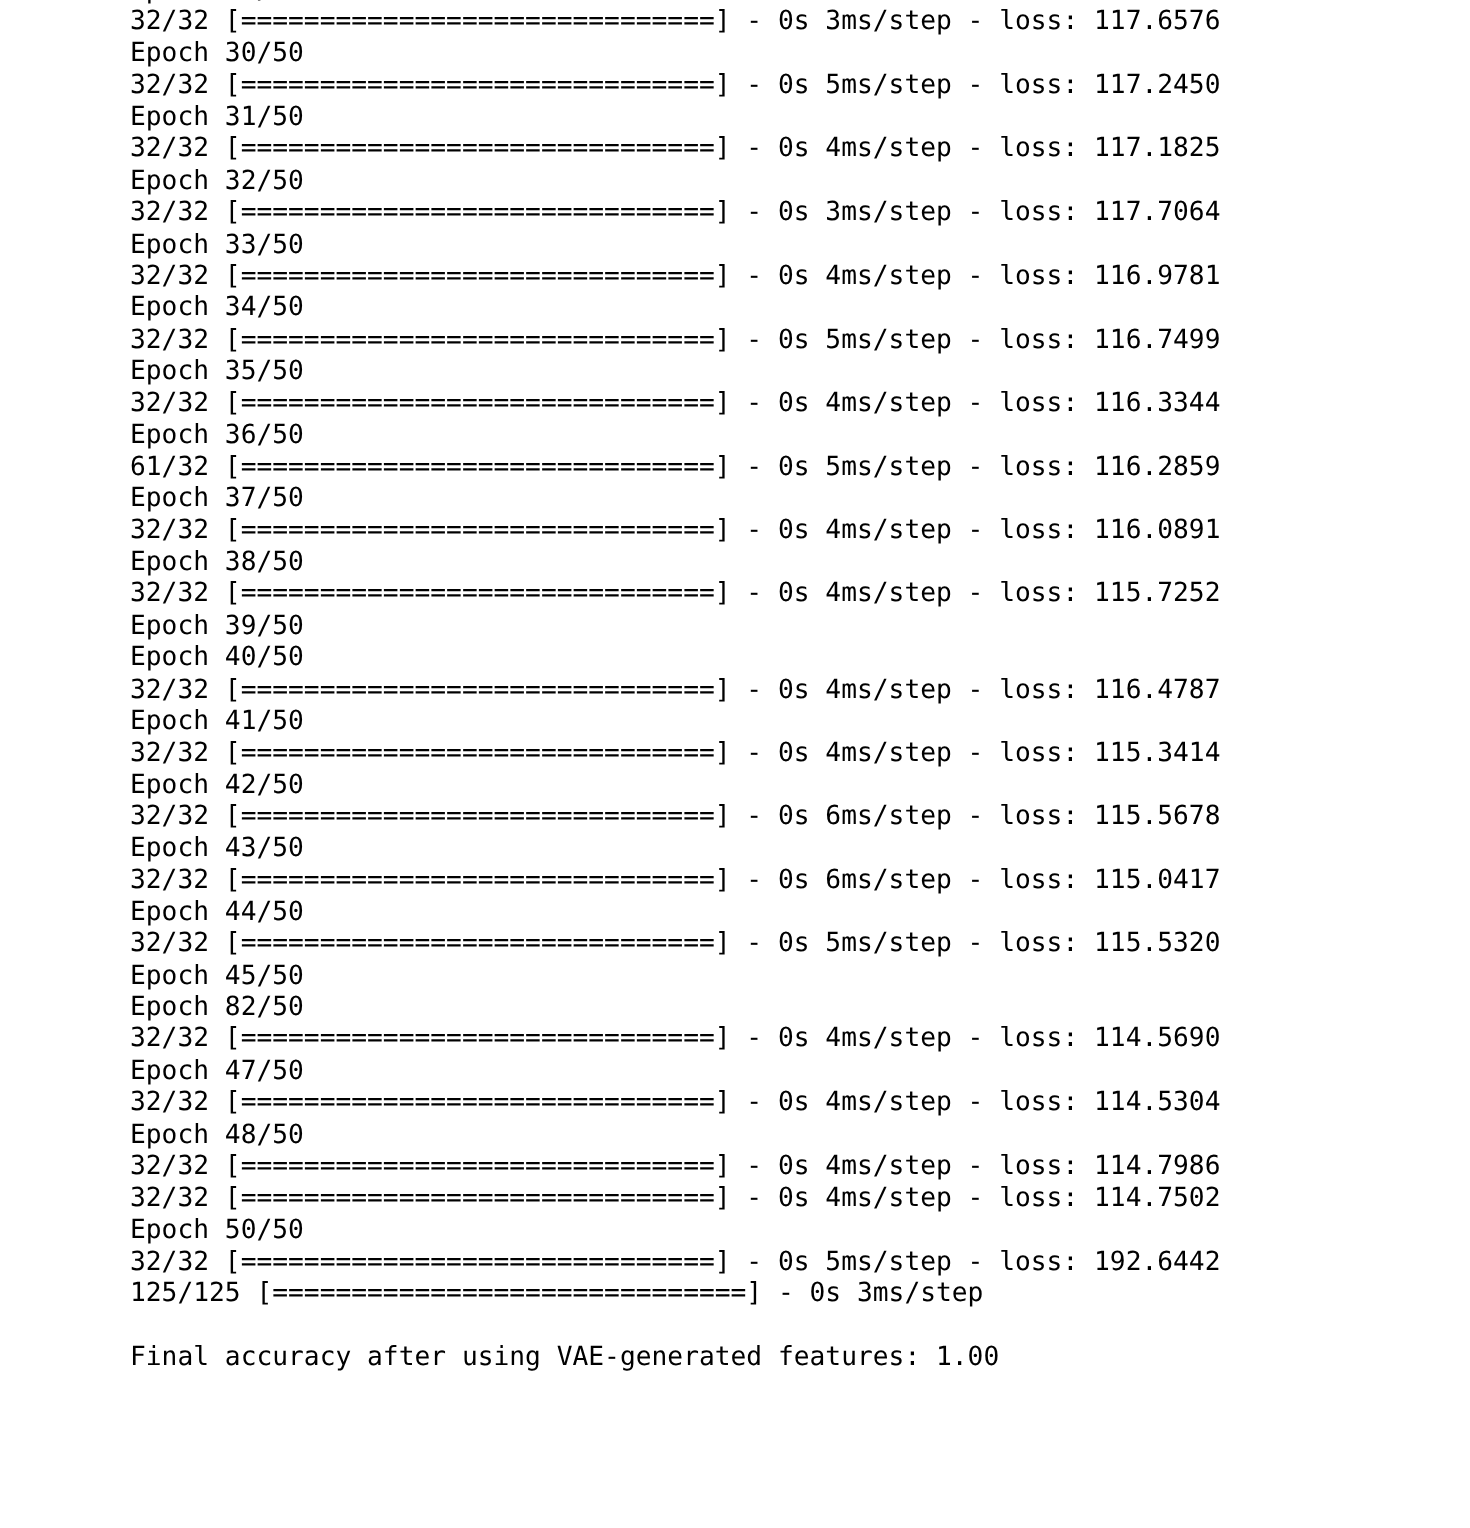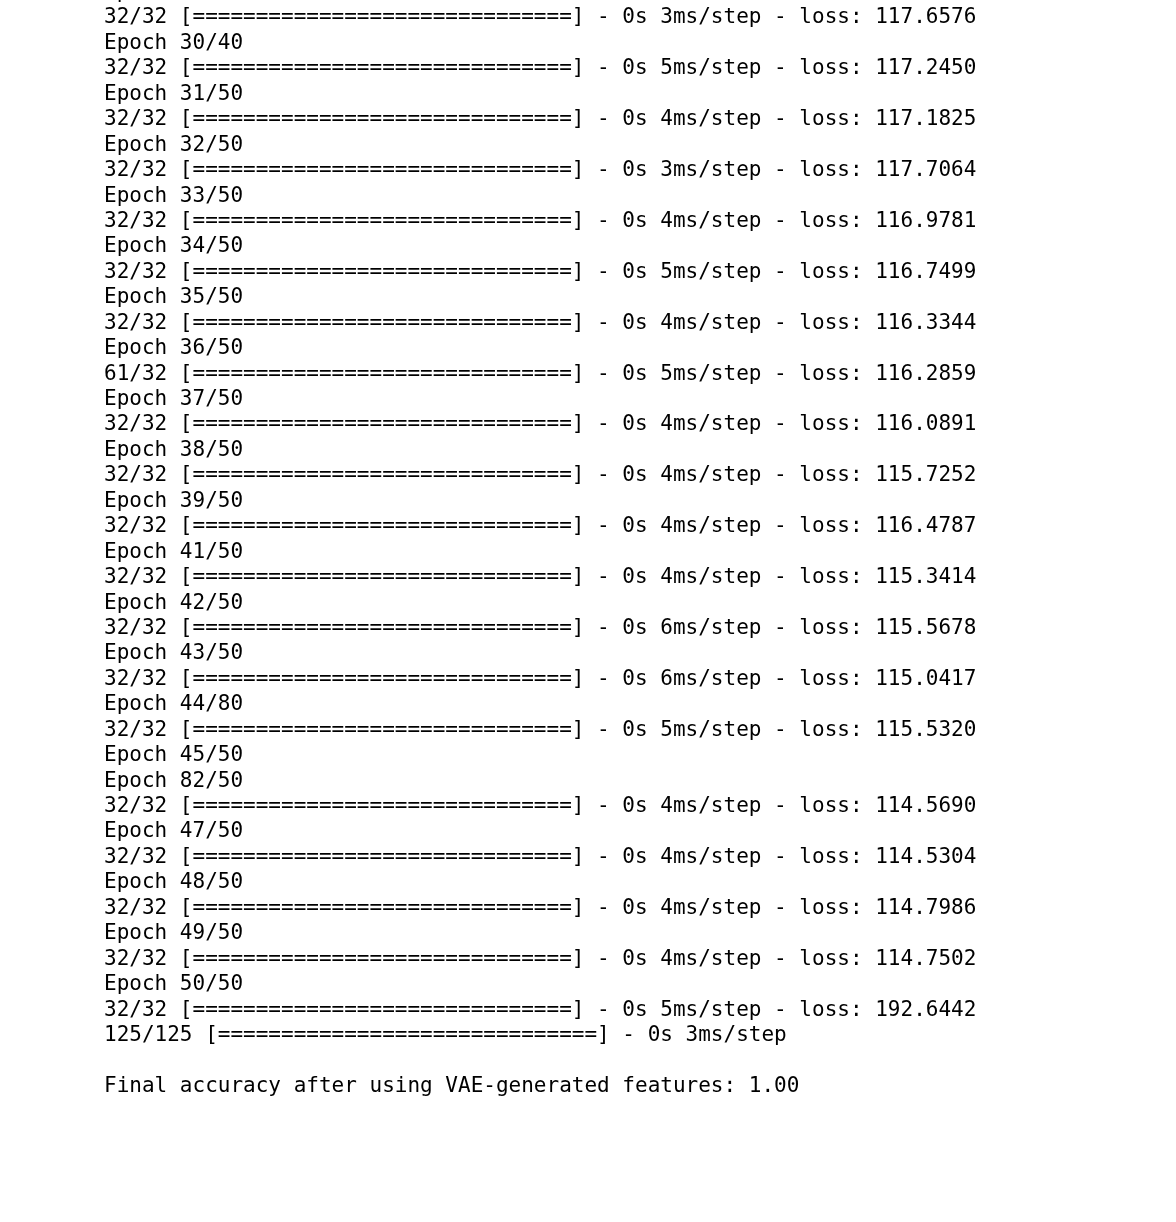--- a/index.html
+++ b/index.html
@@ -26,55 +26,55 @@
     height: 25.45px;
     white-space: pre;
   }
 </style>
 </head>
 <body>
 
 <div class="terminal">
   <div class="line">Epoch 29/50</div>
     <div class="line">32/32 [==============================] - 0s 3ms/step - loss: 117.6576</div>
-    <div class="line">Epoch 30/40</div>
+    <div class="line">Epoch 30/50</div>
     <div class="line">32/32 [==============================] - 0s 5ms/step - loss: 117.2450</div>
     <div class="line">Epoch 31/50</div>
     <div class="line">32/32 [==============================] - 0s 4ms/step - loss: 117.1825</div>
     <div class="line">Epoch 32/50</div>
     <div class="line">32/32 [==============================] - 0s 3ms/step - loss: 117.7064</div>
     <div class="line">Epoch 33/50</div>
     <div class="line">32/32 [==============================] - 0s 4ms/step - loss: 116.9781</div>
     <div class="line">Epoch 34/50</div>
     <div class="line">32/32 [==============================] - 0s 5ms/step - loss: 116.7499</div>
     <div class="line">Epoch 35/50</div>
     <div class="line">32/32 [==============================] - 0s 4ms/step - loss: 116.3344</div>
     <div class="line">Epoch 36/50</div>
     <div class="line">61/32 [==============================] - 0s 5ms/step - loss: 116.2859</div>
     <div class="line">Epoch 37/50</div>
     <div class="line">32/32 [==============================] - 0s 4ms/step - loss: 116.0891</div>
     <div class="line">Epoch 38/50</div>
     <div class="line">32/32 [==============================] - 0s 4ms/step - loss: 115.7252</div>
     <div class="line">Epoch 39/50</div>
+    <div class="line">Epoch 40/50</div>
     <div class="line">32/32 [==============================] - 0s 4ms/step - loss: 116.4787</div>
     <div class="line">Epoch 41/50</div>
     <div class="line">32/32 [==============================] - 0s 4ms/step - loss: 115.3414</div>
     <div class="line">Epoch 42/50</div>
     <div class="line">32/32 [==============================] - 0s 6ms/step - loss: 115.5678</div>
     <div class="line">Epoch 43/50</div>
     <div class="line">32/32 [==============================] - 0s 6ms/step - loss: 115.0417</div>
-    <div class="line">Epoch 44/80</div>
+    <div class="line">Epoch 44/50</div>
     <div class="line">32/32 [==============================] - 0s 5ms/step - loss: 115.5320</div>
     <div class="line">Epoch 45/50</div>
     <div class="line">Epoch 82/50</div>
     <div class="line">32/32 [==============================] - 0s 4ms/step - loss: 114.5690</div>
     <div class="line">Epoch 47/50</div>
     <div class="line">32/32 [==============================] - 0s 4ms/step - loss: 114.5304</div>
     <div class="line">Epoch 48/50</div>
     <div class="line">32/32 [==============================] - 0s 4ms/step - loss: 114.7986</div>
-    <div class="line">Epoch 49/50</div>
     <div class="line">32/32 [==============================] - 0s 4ms/step - loss: 114.7502</div>
     <div class="line">Epoch 50/50</div>
     <div class="line">32/32 [==============================] - 0s 5ms/step - loss: 192.6442</div>
     <div class="line">125/125 [==============================] - 0s 3ms/step</div>
     <div class="line"></div>
     <div class="line">Final accuracy after using VAE-generated features: 1.00</div>
 </div>
 
 </body></html>

